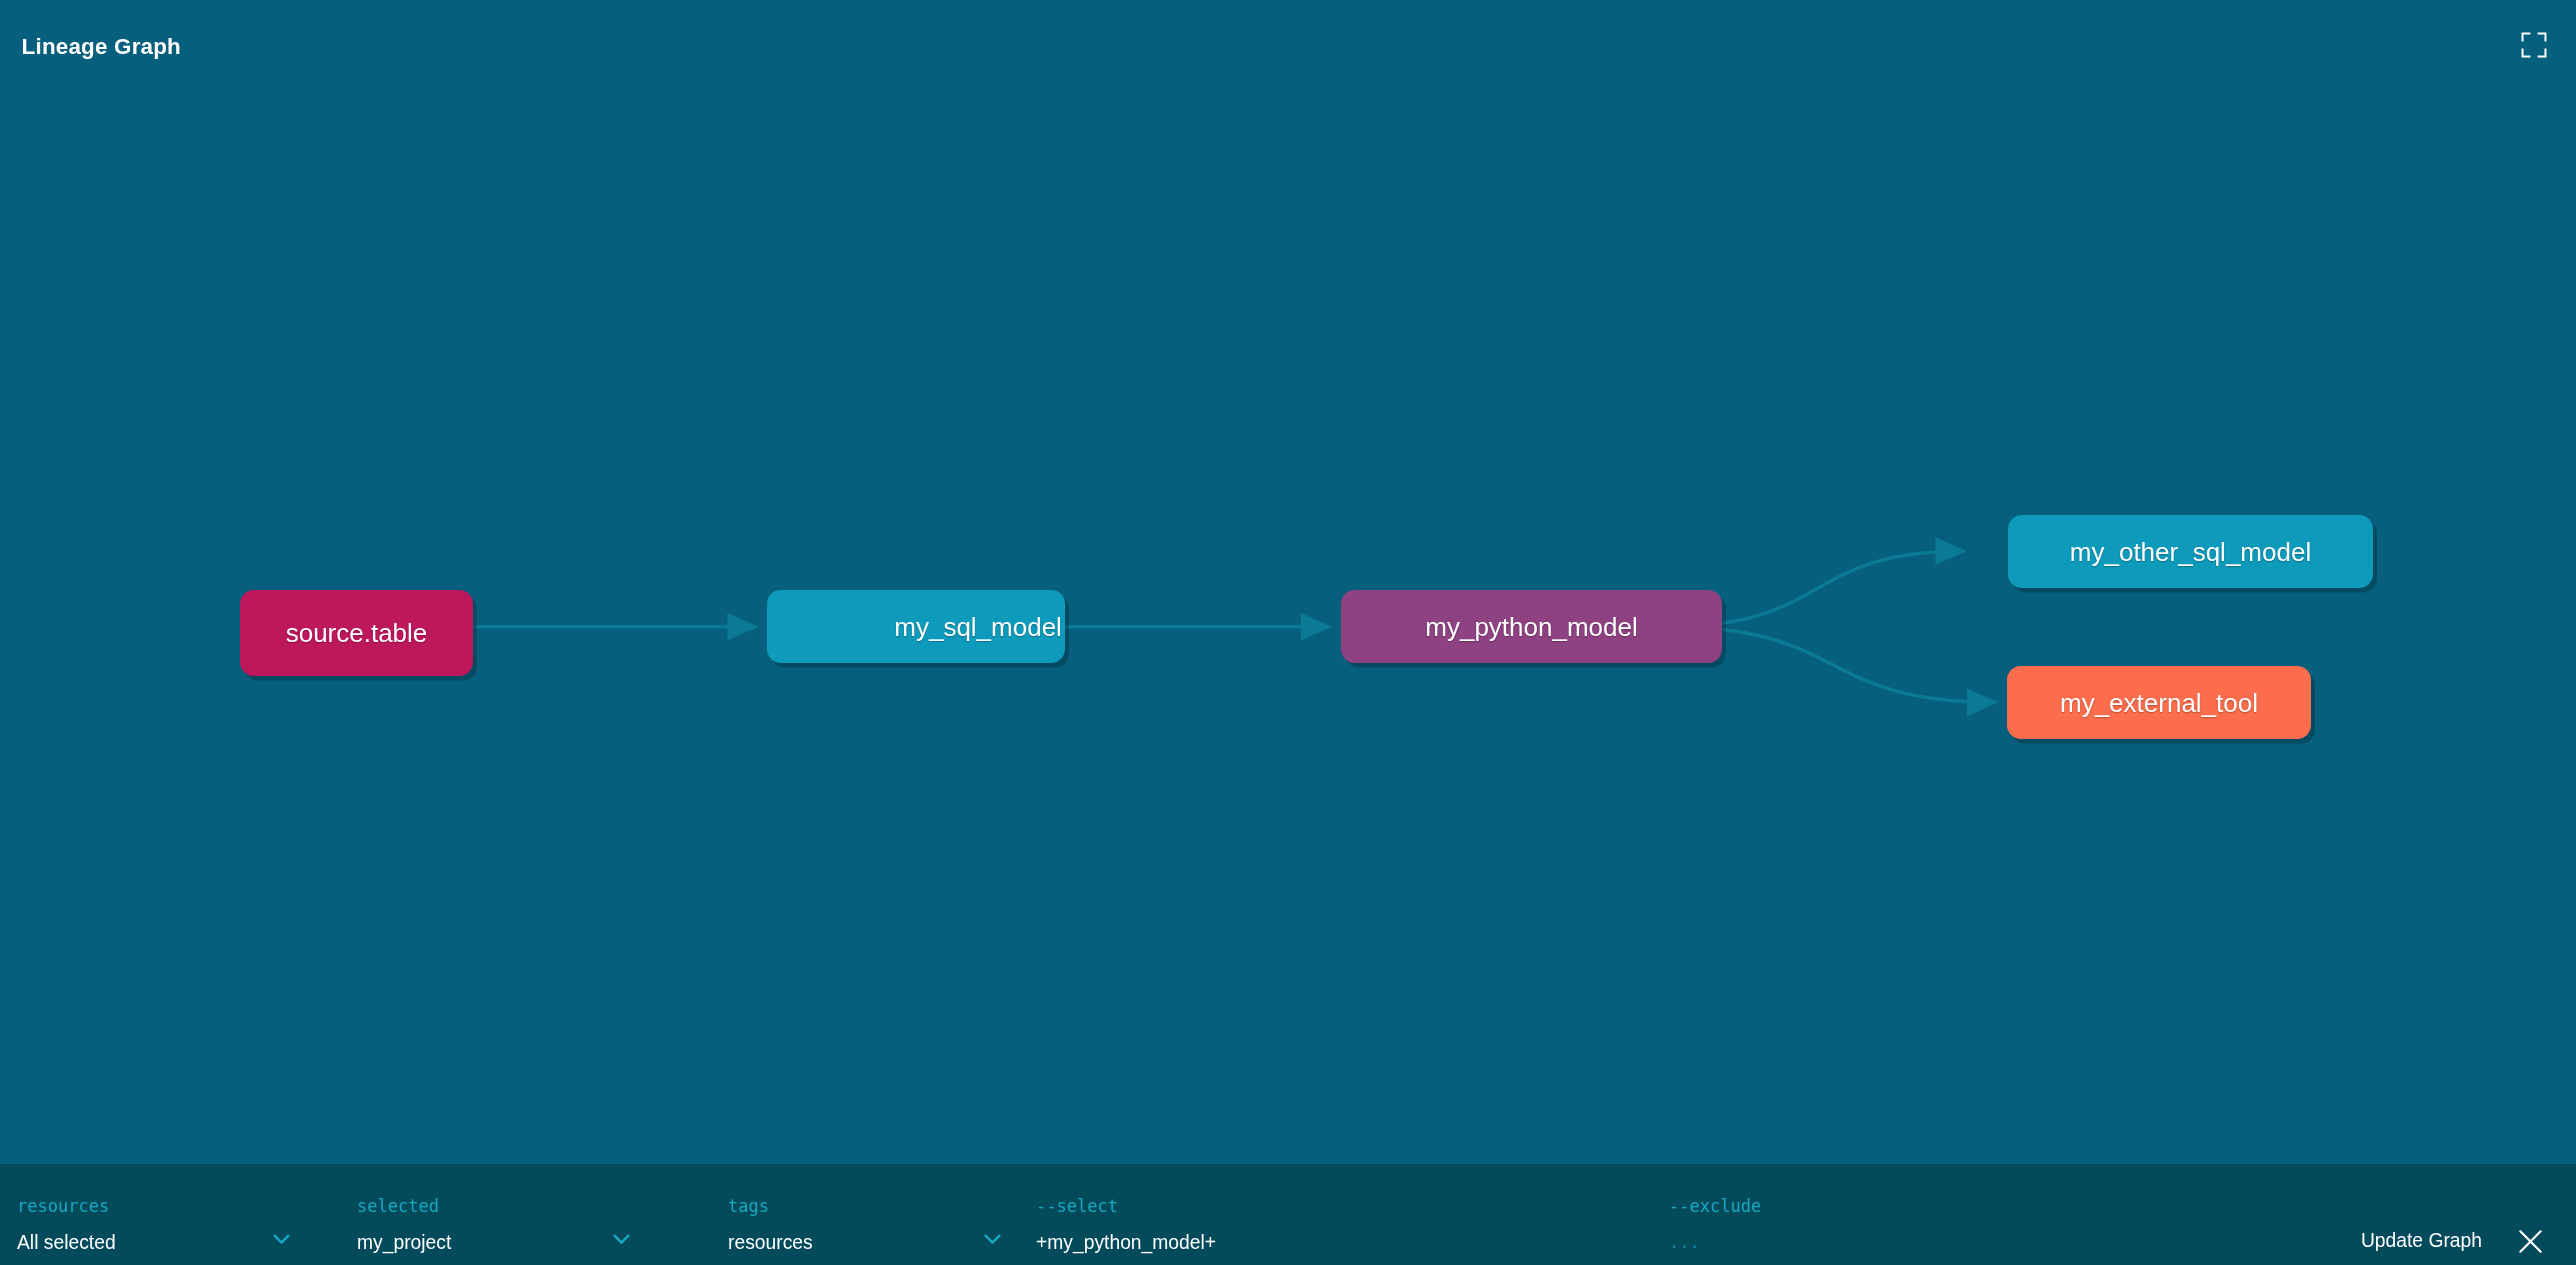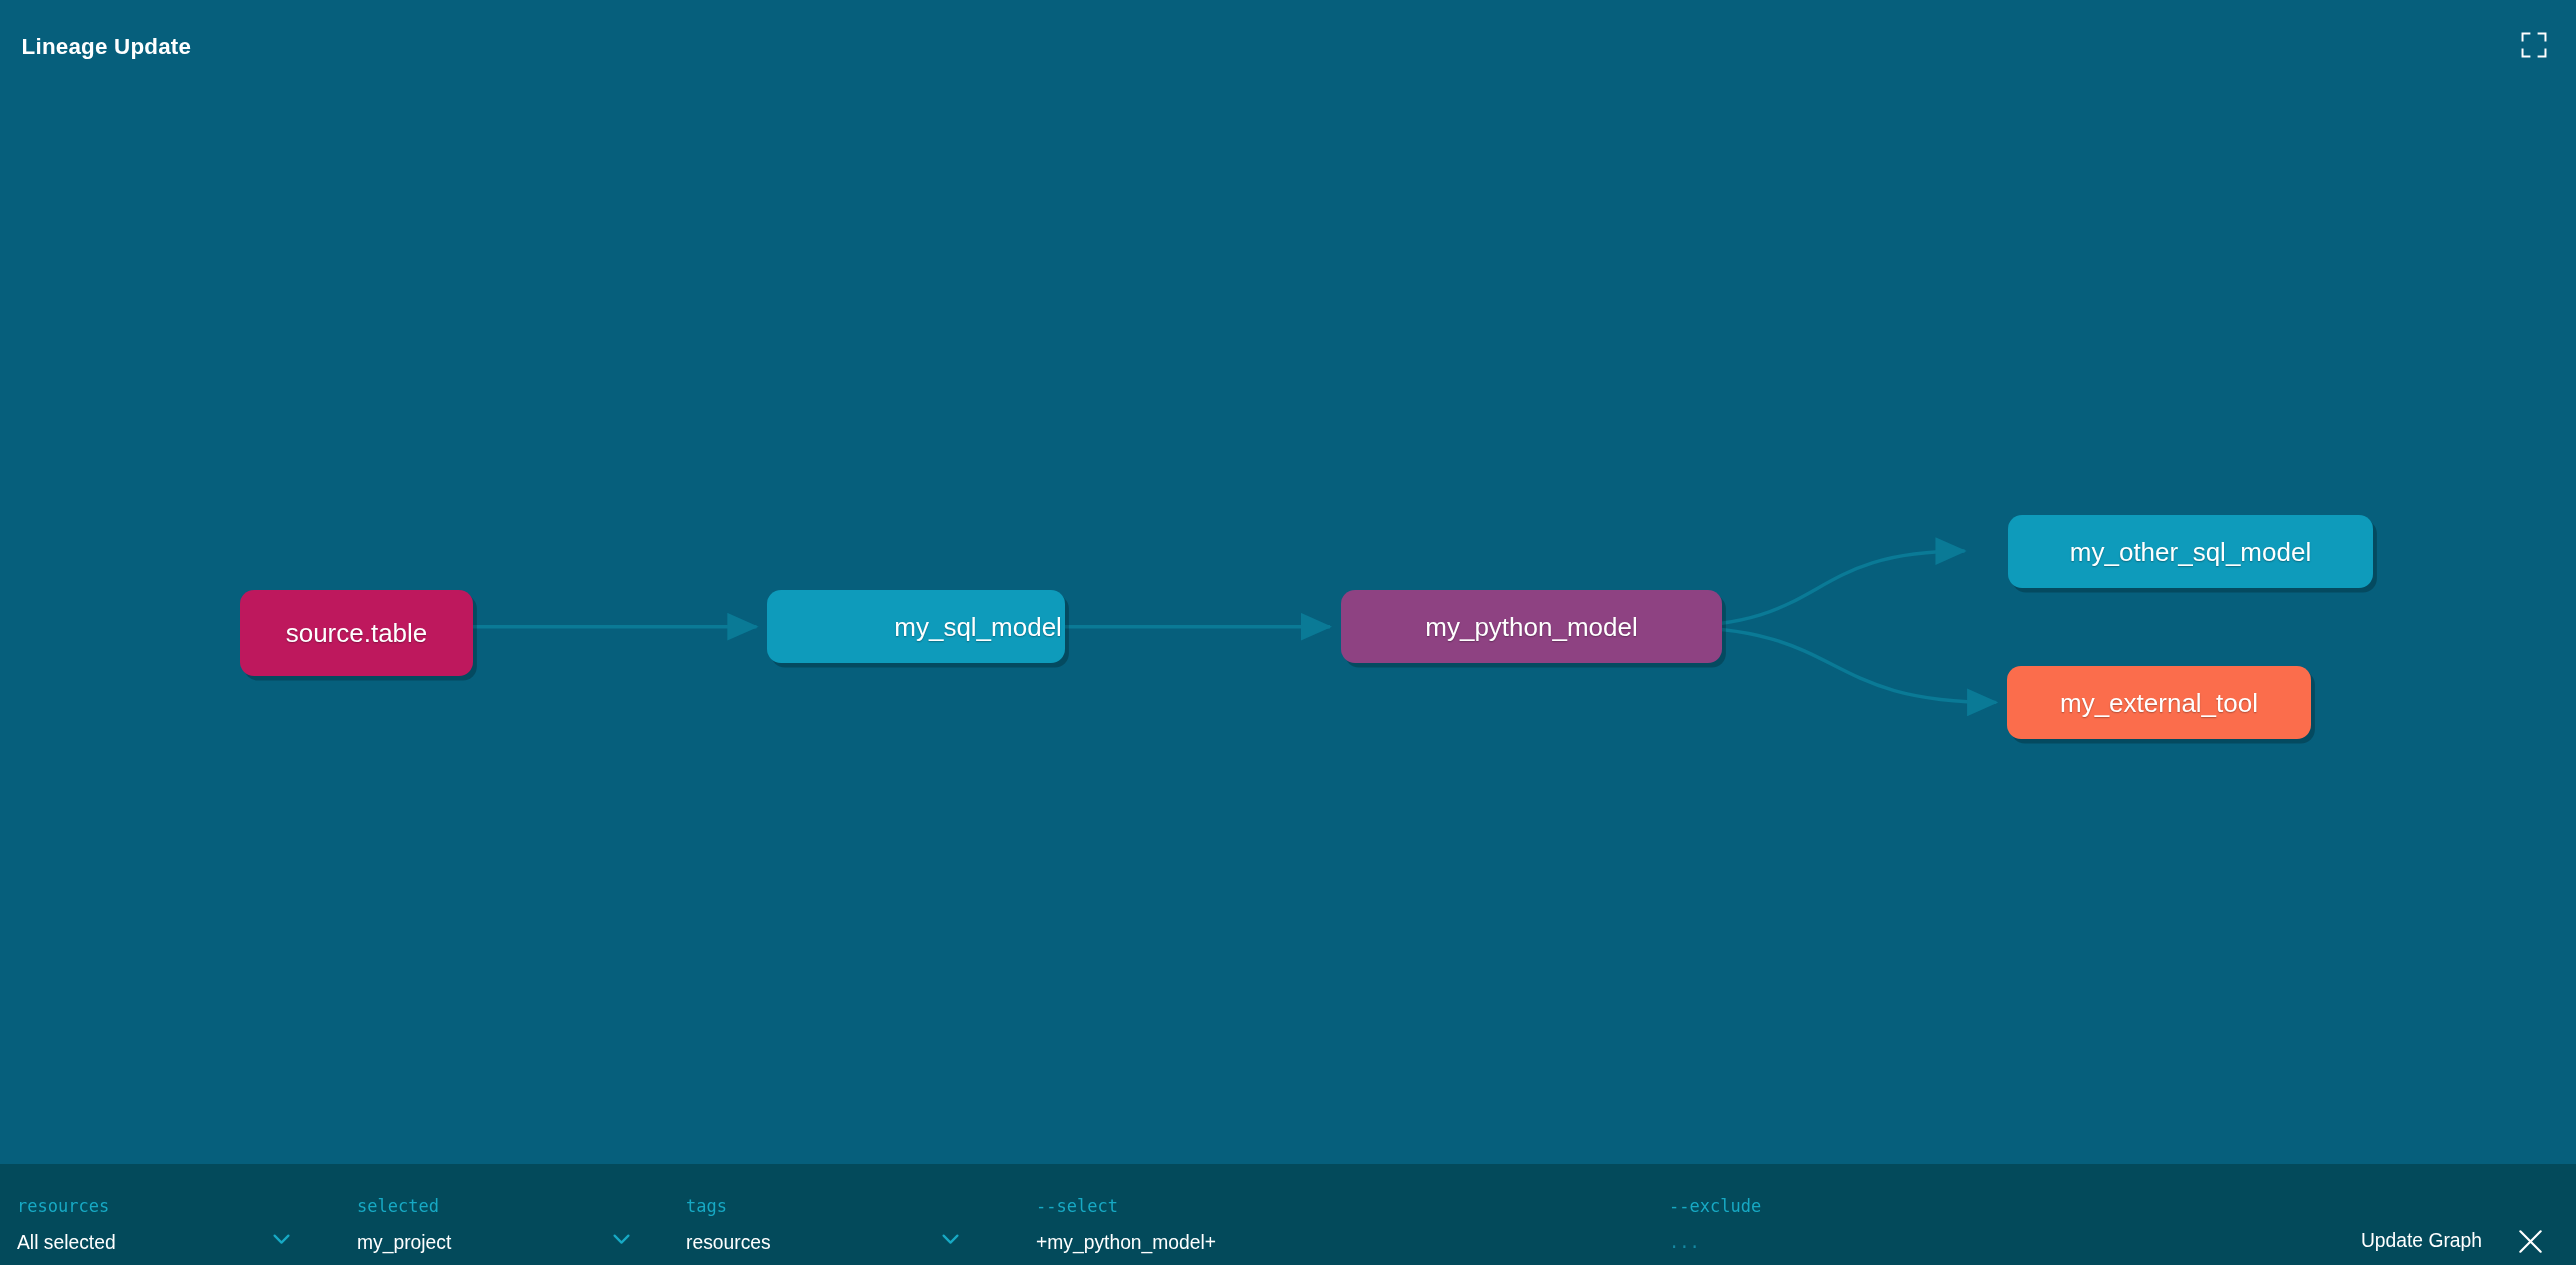--- a/index.html
+++ b/index.html
@@ -156,21 +156,21 @@
     display: flex;
     align-items: center;
     justify-content: center;
   }
   #close-btn svg { display: block; }
 </style>
 </head>
 <body>
 
 <div id="header">
-  <div id="page-title">Lineage Update</div>
+  <div id="page-title">Lineage Graph</div>
   <div id="collapse-btn">
     <svg width="26" height="26" viewBox="0 0 34 34" aria-hidden="true">
       <g stroke="#ffffff" stroke-width="2.6" fill="none" stroke-linecap="square">
         <path d="M2 11 L2 2 L11 2"></path>
         <path d="M23 2 L32 2 L32 11"></path>
         <path d="M32 23 L32 32 L23 32"></path>
         <path d="M11 32 L2 32 L2 23"></path>
       </g>
     </svg>
   </div>
@@ -227,21 +227,21 @@
   <div class="filter-group" style="left: 340px; width: 340px;">
     <span class="filter-label">selected</span>
     <span class="filter-value">my_project</span>
     <span class="chevron-down" style="left: 270px;">
       <svg width="23" height="17" viewBox="0 0 30 22" aria-hidden="true">
         <path d="M6 6 L15 15 L24 6" stroke="#17A9C4" stroke-width="3" fill="none" stroke-linecap="round" stroke-linejoin="round"></path>
       </svg>
     </span>
   </div>
 
-  <div class="filter-group" style="left: 669px; width: 340px;">
+  <div class="filter-group" style="left: 711px; width: 340px;">
     <span class="filter-label">tags</span>
     <span class="filter-value">resources</span>
     <span class="chevron-down" style="left: 270px;">
       <svg width="23" height="17" viewBox="0 0 30 22" aria-hidden="true">
         <path d="M6 6 L15 15 L24 6" stroke="#17A9C4" stroke-width="3" fill="none" stroke-linecap="round" stroke-linejoin="round"></path>
       </svg>
     </span>
   </div>
 
   <div class="filter-group" style="left: 1019px; width: 587px;">

